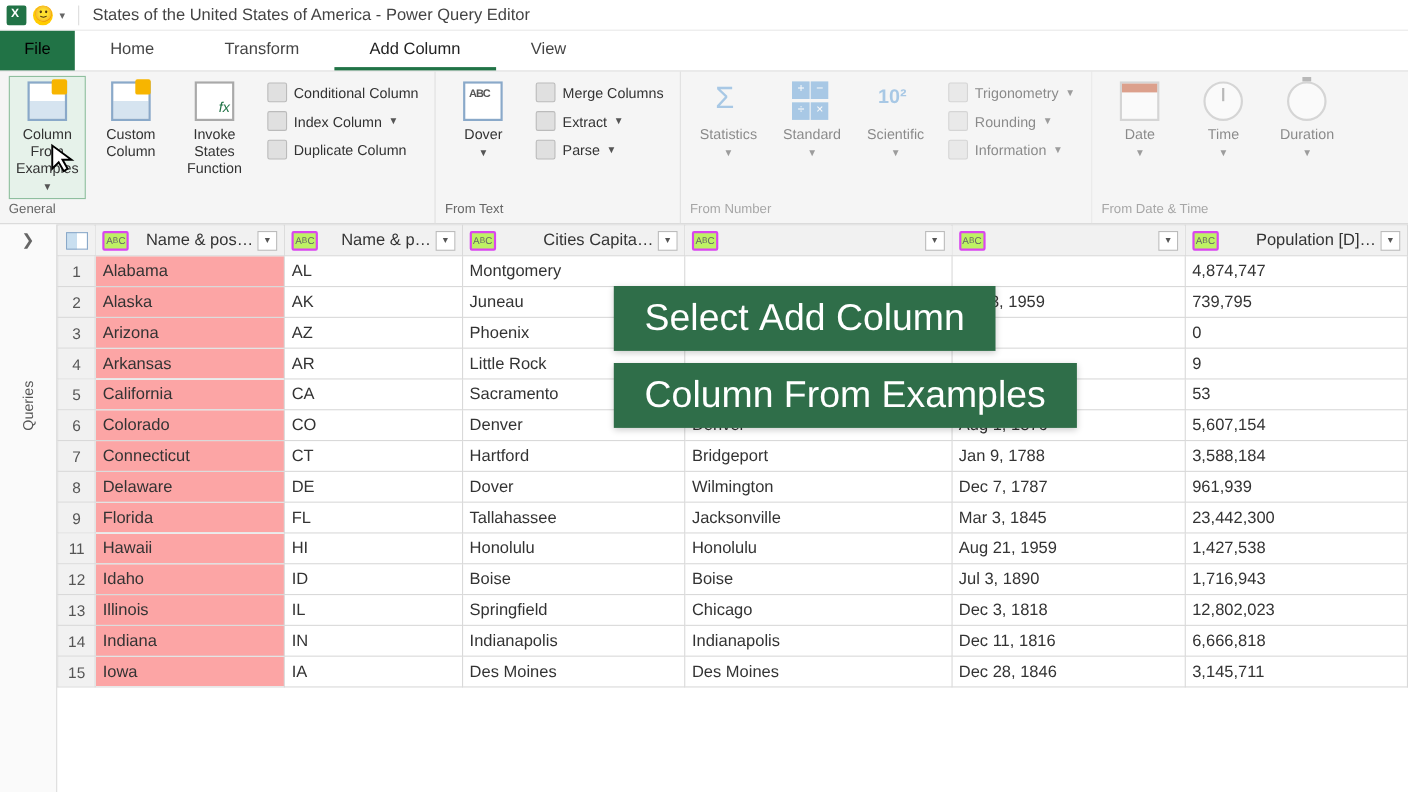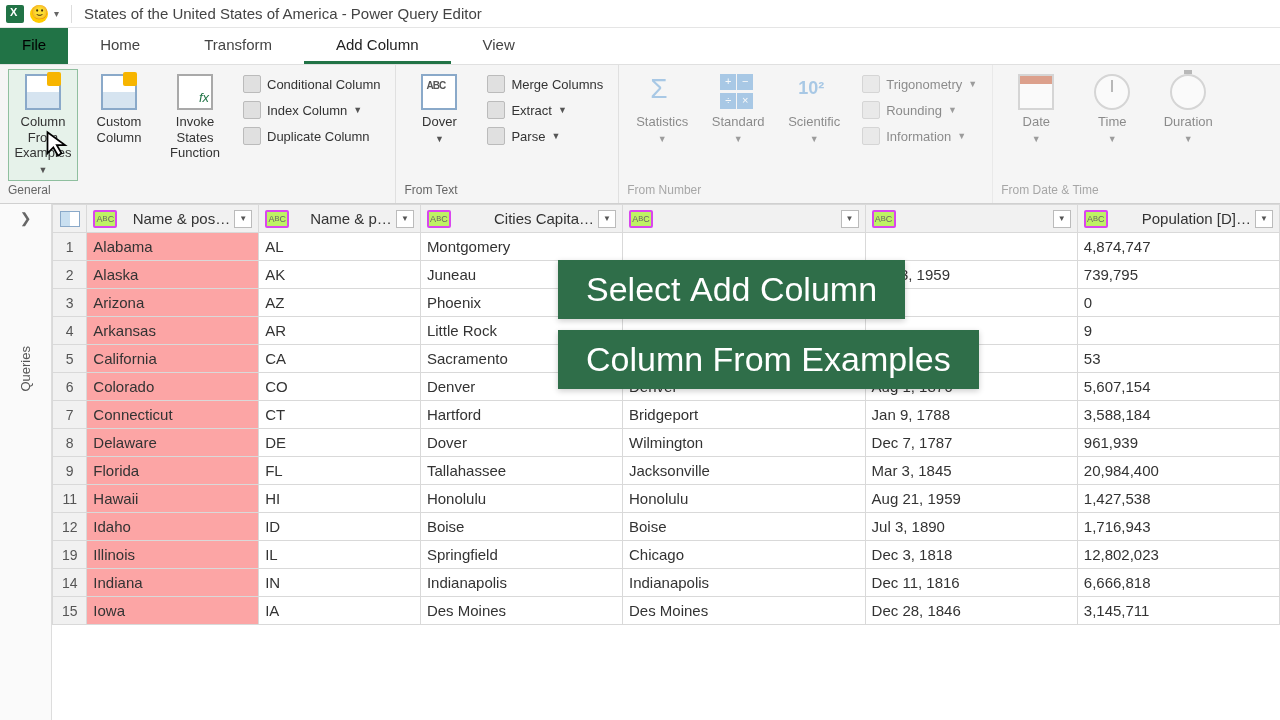--- a/index.html
+++ b/index.html
@@ -364,42 +364,42 @@
             <td>Dec 7, 1787</td>
             <td>961,939</td>
           </tr>
           <tr>
             <td class="rownum">9</td>
             <td class="sel">Florida</td>
             <td>FL</td>
             <td>Tallahassee</td>
             <td>Jacksonville</td>
             <td>Mar 3, 1845</td>
-            <td>20,984,400</td>
+            <td>23,442,300</td>
           </tr>
           <tr>
             <td class="rownum">11</td>
             <td class="sel">Hawaii</td>
             <td>HI</td>
             <td>Honolulu</td>
             <td>Honolulu</td>
             <td>Aug 21, 1959</td>
             <td>1,427,538</td>
           </tr>
           <tr>
             <td class="rownum">12</td>
             <td class="sel">Idaho</td>
             <td>ID</td>
             <td>Boise</td>
             <td>Boise</td>
             <td>Jul 3, 1890</td>
             <td>1,716,943</td>
           </tr>
           <tr>
-            <td class="rownum">19</td>
+            <td class="rownum">13</td>
             <td class="sel">Illinois</td>
             <td>IL</td>
             <td>Springfield</td>
             <td>Chicago</td>
             <td>Dec 3, 1818</td>
             <td>12,802,023</td>
           </tr>
           <tr>
             <td class="rownum">14</td>
             <td class="sel">Indiana</td>

